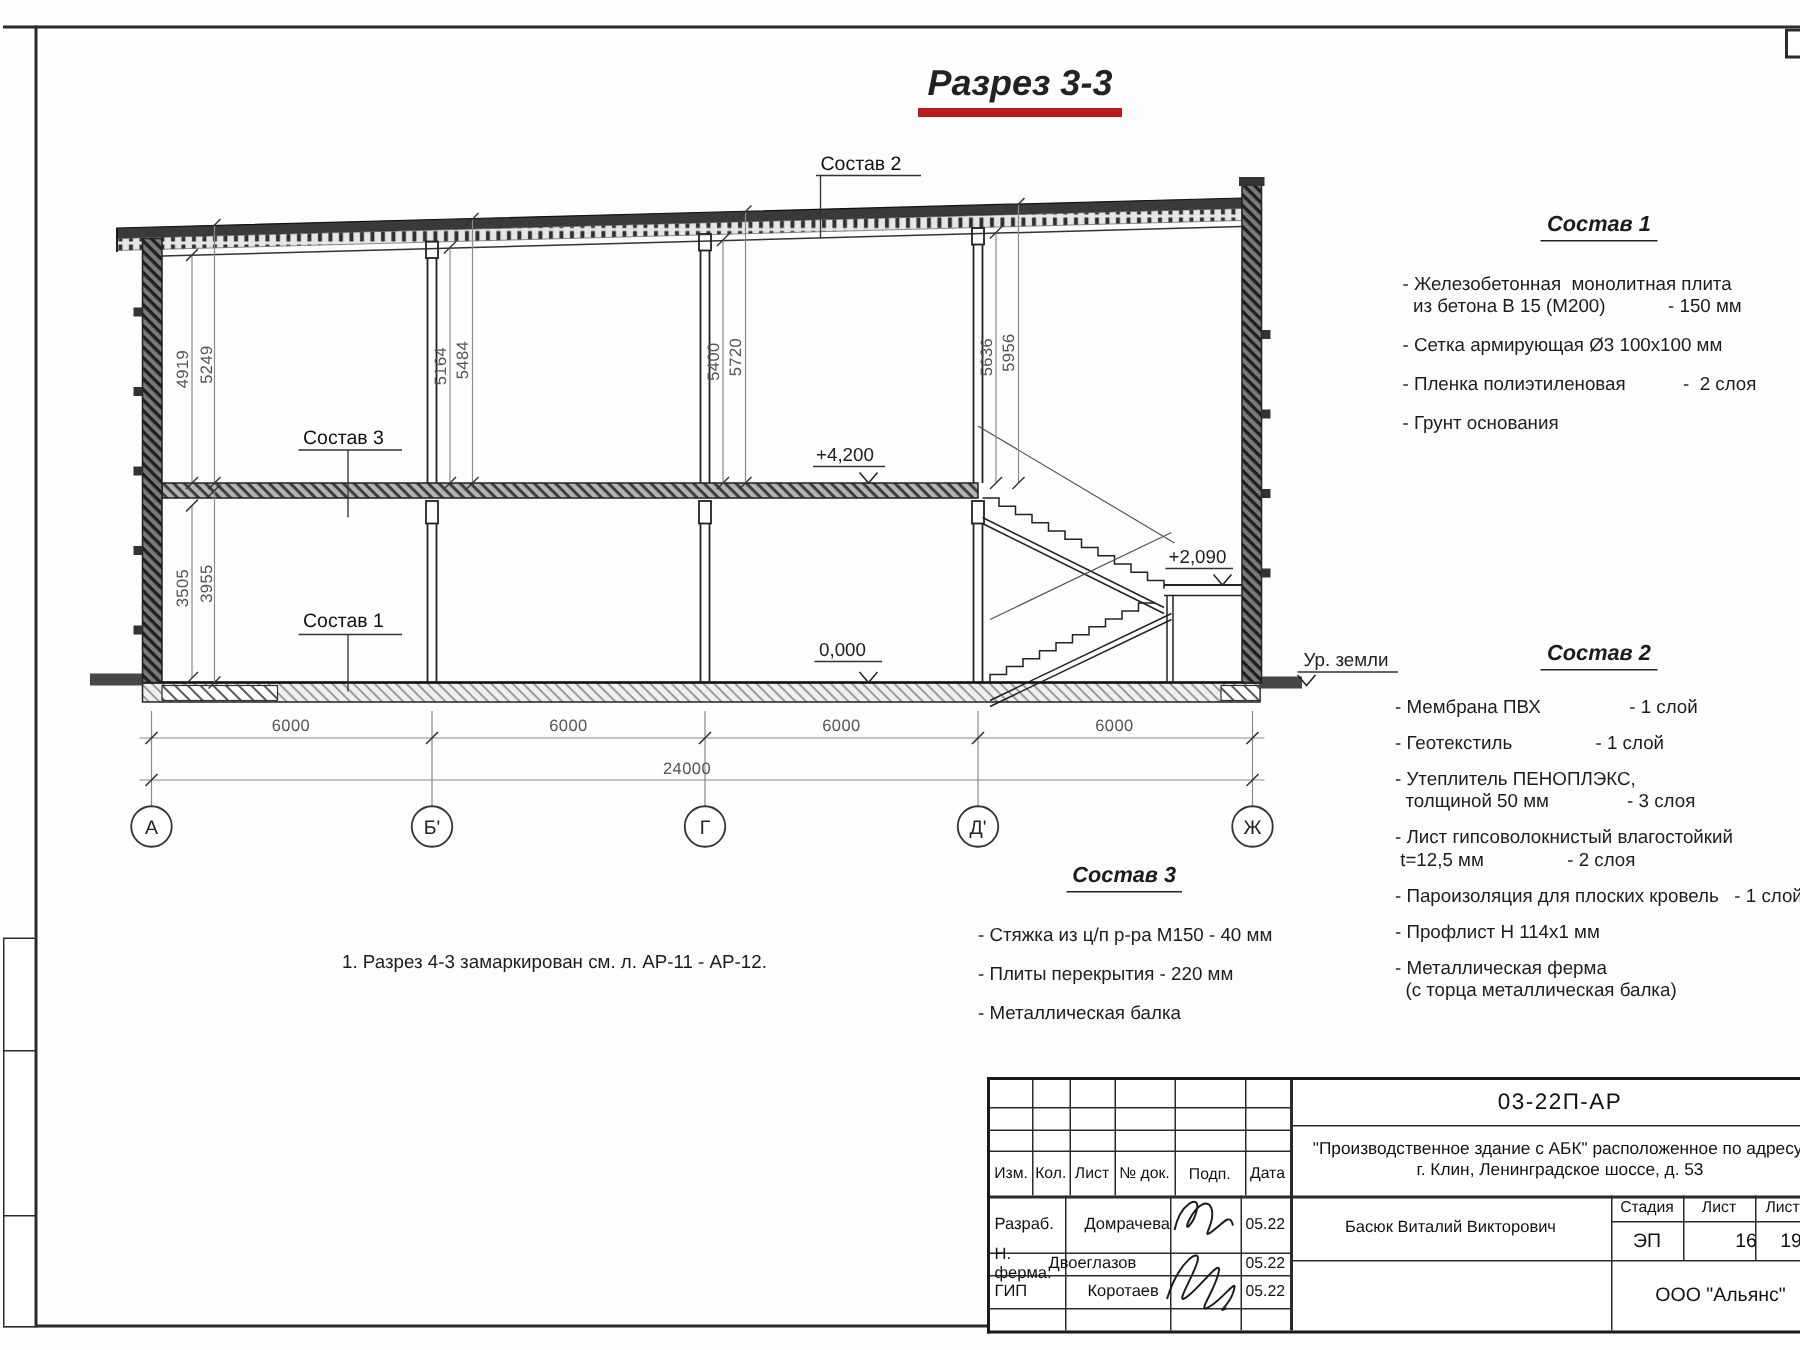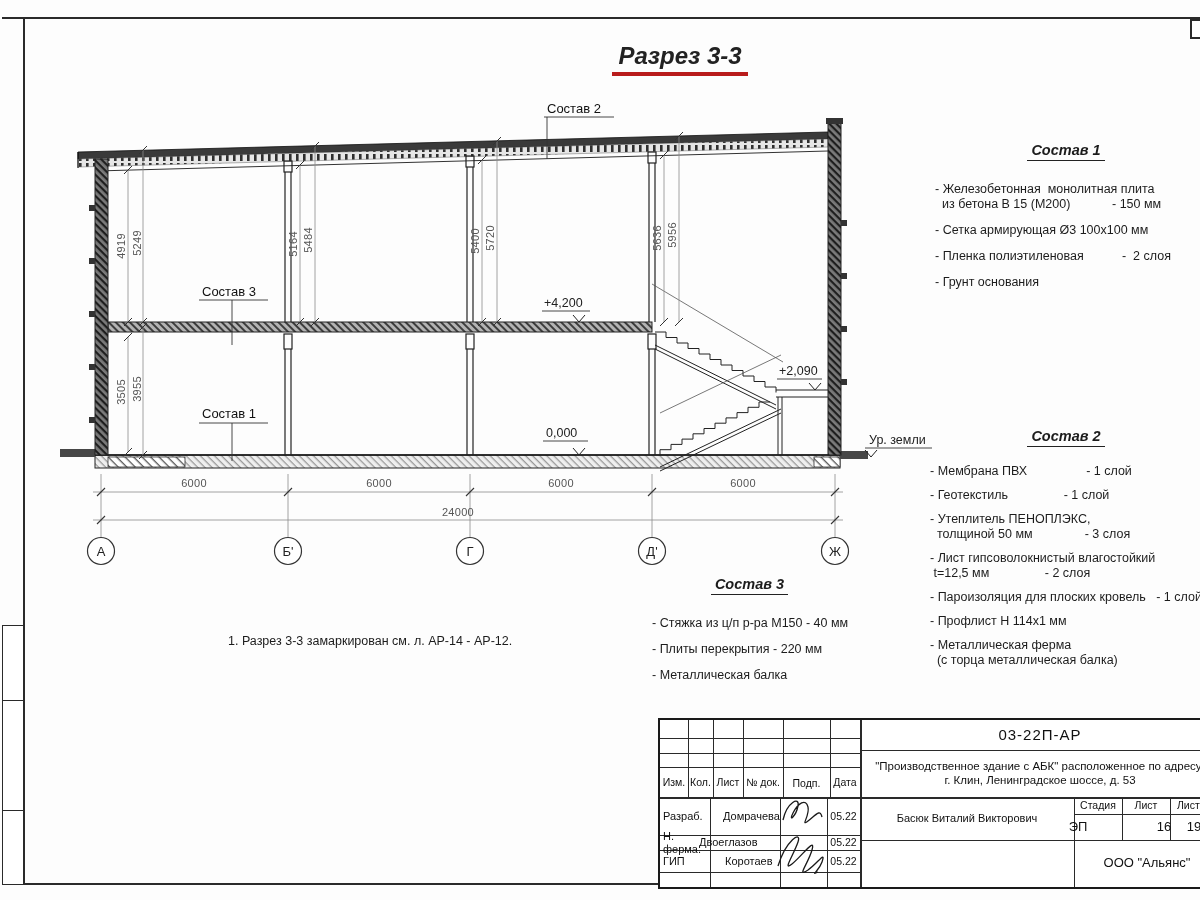--- a/index.html
+++ b/index.html
@@ -4,21 +4,21 @@
 <style>
   html,body{margin:0;padding:0}
   body{width:1200px;height:900px;position:relative;background:#fdfdfd;overflow:hidden;
        font-family:"Liberation Sans",sans-serif;color:#1a1a1a;}
   .abs{position:absolute}
   .hl{position:absolute;background:#2a2a2a;height:1px}
   .vl{position:absolute;background:#2a2a2a;width:1px}
   .box{position:absolute;border:1px solid #2a2a2a;background:#fff}
   .sheet-title{position:absolute;left:590px;top:42px;width:180px;text-align:center;
                font-size:24px;font-style:italic;font-weight:bold;color:#222}
-  .sheet-title span{border-bottom:4px solid #b91c1c;padding:0 6px 3px}
+  .sheet-title span{border-bottom:6px solid #b91c1c;padding:0 6px 3px}
   .sostav{position:absolute;font-size:12.5px;color:#1c1c1c}
   .sostav-title{font-style:italic;font-size:14.5px;margin-bottom:24px;text-align:center;font-weight:bold}
   .sostav-title span{border-bottom:1.2px solid #222;padding:0 4px 2px}
   .item{margin-bottom:11px}
   .sostav2 .item{margin-bottom:9px}
   .ln{white-space:pre;line-height:15px}
   .note{position:absolute;left:228px;top:634px;font-size:12.5px;color:#1c1c1c}
   
   svg text{font-family:"Liberation Sans",sans-serif}
   .dim{font-size:11px;fill:#555;letter-spacing:.3px}
@@ -310,21 +310,21 @@
       <div class="ln">- Стяжка из ц/п р-ра М150 - 40 мм</div>
     </div>
   <div class="item">
       <div class="ln">- Плиты перекрытия - 220 мм</div>
     </div>
   <div class="item">
       <div class="ln">- Металлическая балка</div>
     </div>
 </div>
 
-<div class="note">1. Разрез 3-3 замаркирован см. л. АР-14 - АР-12.</div>
+<div class="note">1. Разрез 4-3 замаркирован см. л. АР-11 - АР-12.</div>
 
 <div class="stamp">
 
   <div class="hl" style="left:0;top:18px;width:200px"></div>
   <div class="hl" style="left:0;top:33px;width:200px"></div>
   <div class="hl" style="left:0;top:47px;width:200px"></div>
   <div class="hl" style="left:0;top:77px;width:560px;height:2px"></div>
   <div class="hl" style="left:0;top:115px;width:200px"></div>
   <div class="hl" style="left:0;top:130px;width:200px"></div>
   <div class="hl" style="left:0;top:152px;width:200px"></div>
@@ -363,21 +363,21 @@
 
   <div class="scell" style="left:200px;top:0;width:360px;height:30px;font-size:15px;letter-spacing:1px">03-22П-АР</div>
   <div class="scell" style="left:200px;top:30px;width:360px;height:47px;flex-direction:column;font-size:11.5px">
     <div>"Производственное здание с АБК" расположенное по адресу:</div>
     <div>г. Клин, Ленинградское шоссе, д. 53</div>
   </div>
   <div class="scell" style="left:200px;top:77px;width:214px;height:43px">Басюк Виталий Викторович</div>
   <div class="scell" style="left:414px;top:77px;width:48px;height:17px;font-size:10.5px">Стадия</div>
   <div class="scell" style="left:462px;top:77px;width:48px;height:17px;font-size:10.5px">Лист</div>
   <div class="scell" style="left:510px;top:77px;width:48px;height:17px;font-size:10.5px">Листов</div>
-  <div class="scell" style="left:394px;top:94px;width:48px;height:26px;font-size:13px">ЭП</div>
+  <div class="scell" style="left:414px;top:94px;width:48px;height:26px;font-size:13px">ЭП</div>
   <div class="scell" style="left:480px;top:94px;width:48px;height:26px;font-size:13px">16</div>
   <div class="scell" style="left:510px;top:94px;width:48px;height:26px;font-size:13px">19</div>
   <div class="scell" style="left:414px;top:120px;width:146px;height:47px;font-size:13px">ООО "Альянс"</div>
 </div>
 
 <svg class="abs" style="left:779px;top:792px" width="48" height="38" viewBox="0 0 48 38">
   <path d="M4 28 C8 10 21 4 19 14 C17 24 9 31 14 21 C19 11 27 6 29 15 C31 24 21 35 29 29 C36 24 41 16 43 25" fill="none" stroke="#1a1a1a" stroke-width="1.3"></path>
 </svg>
 <svg class="abs" style="left:772px;top:826px" width="64" height="54" viewBox="0 0 64 54">
   <path d="M6 40 C14 14 30 4 26 16 C22 28 10 46 20 38 C30 30 44 10 40 24 C36 38 24 52 36 44 C46 37 54 24 50 36 C47 45 38 50 46 46" fill="none" stroke="#1a1a1a" stroke-width="1.3"></path>

